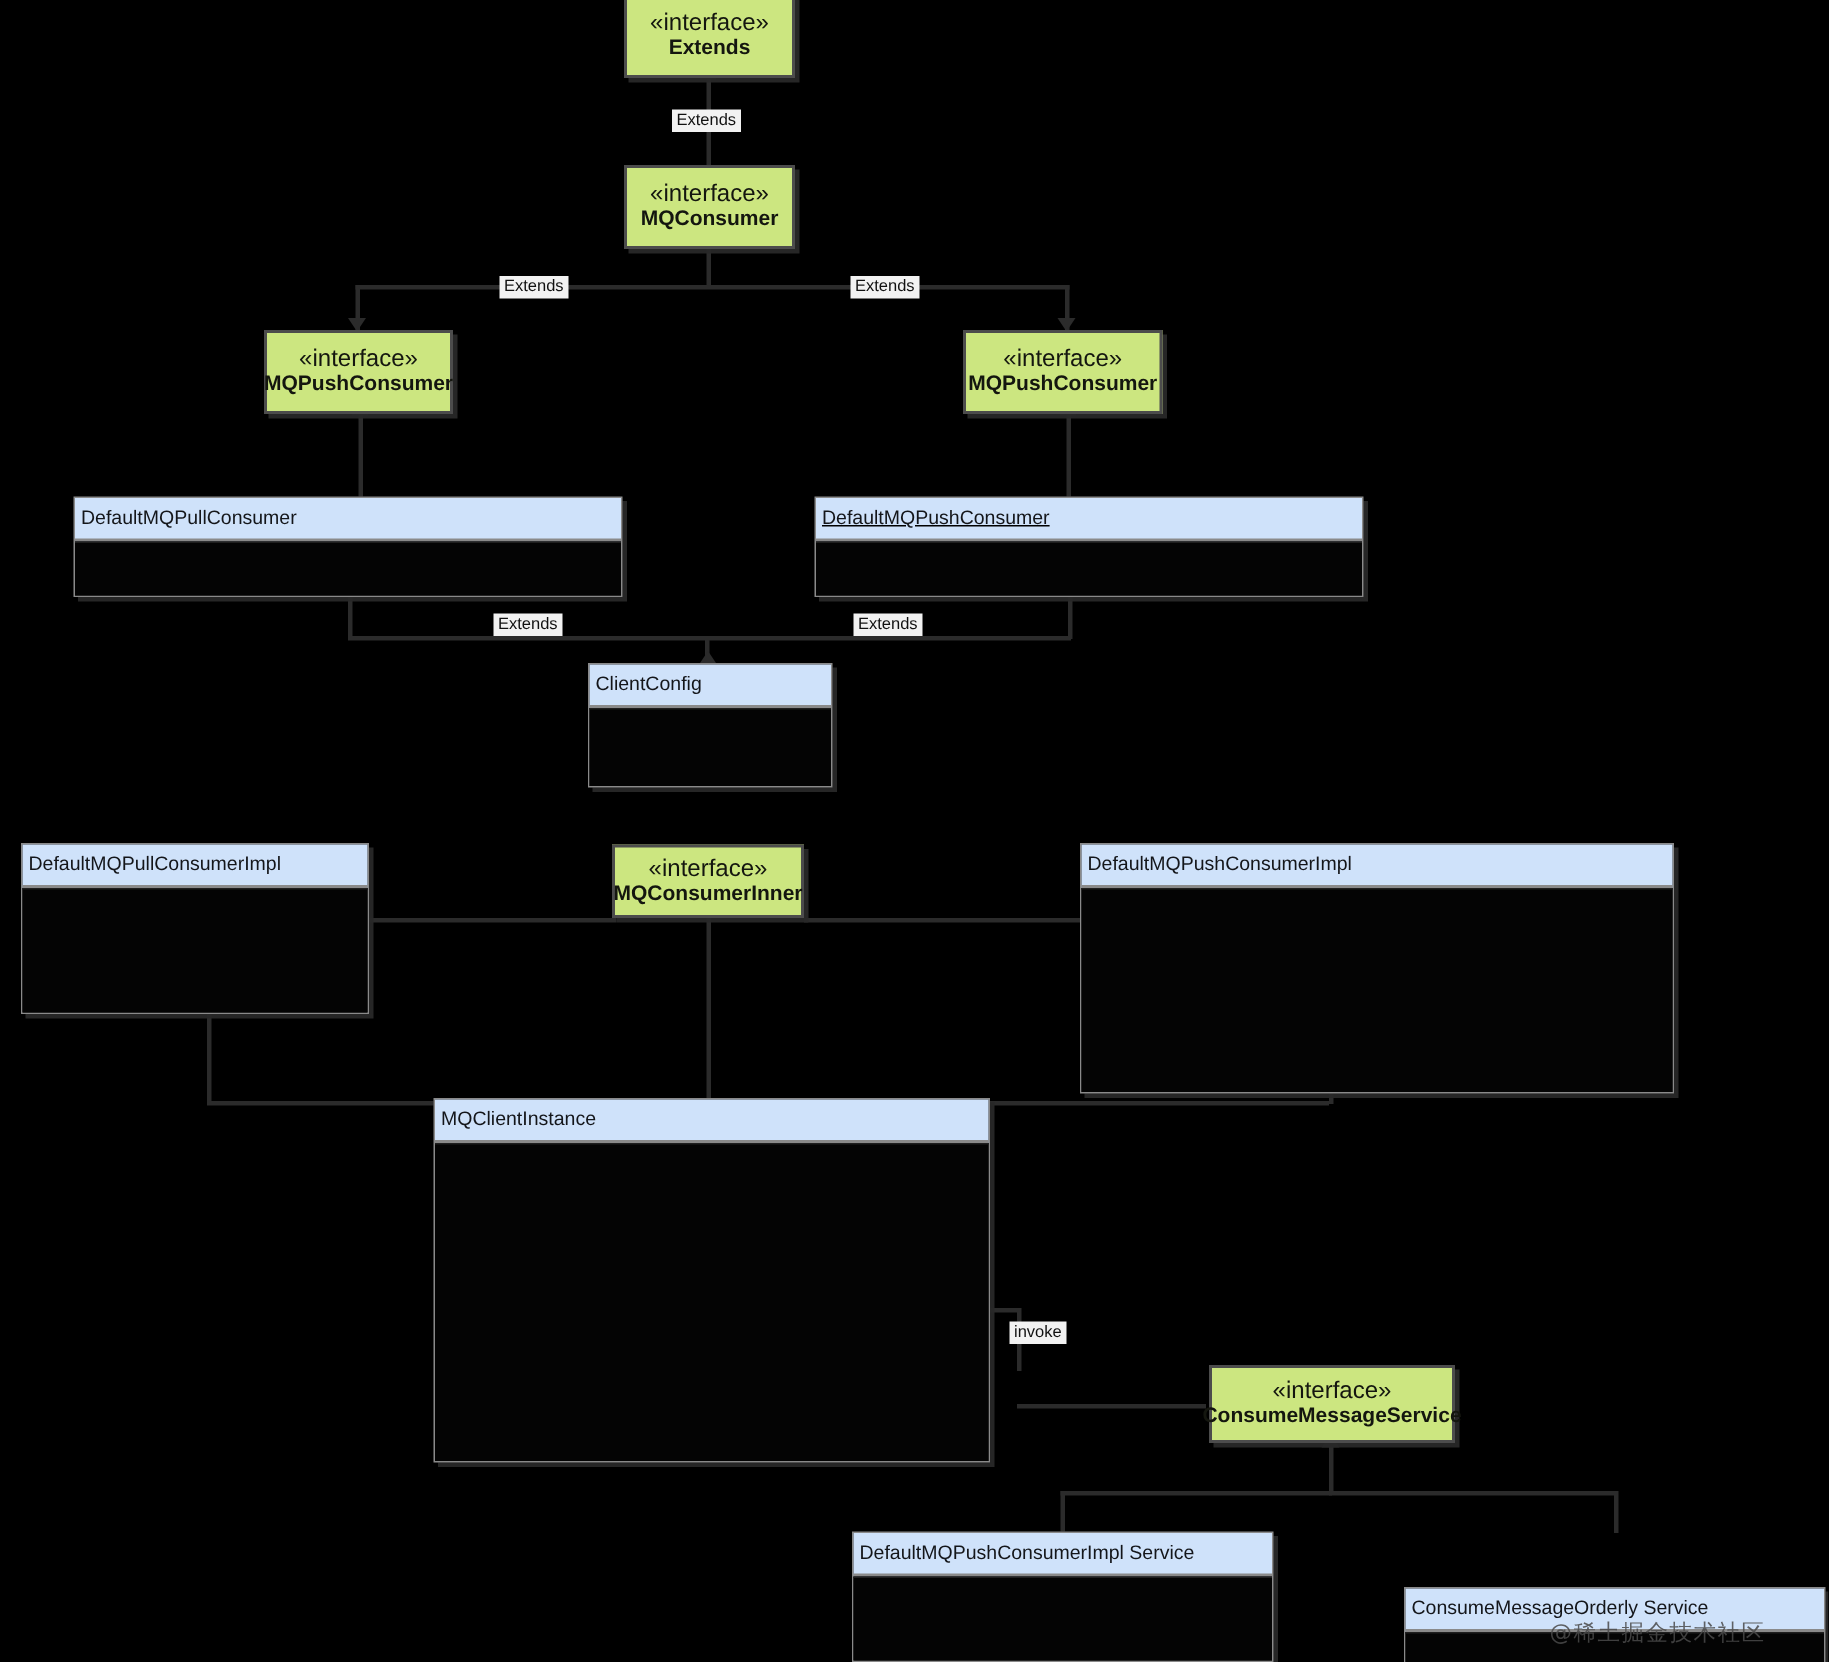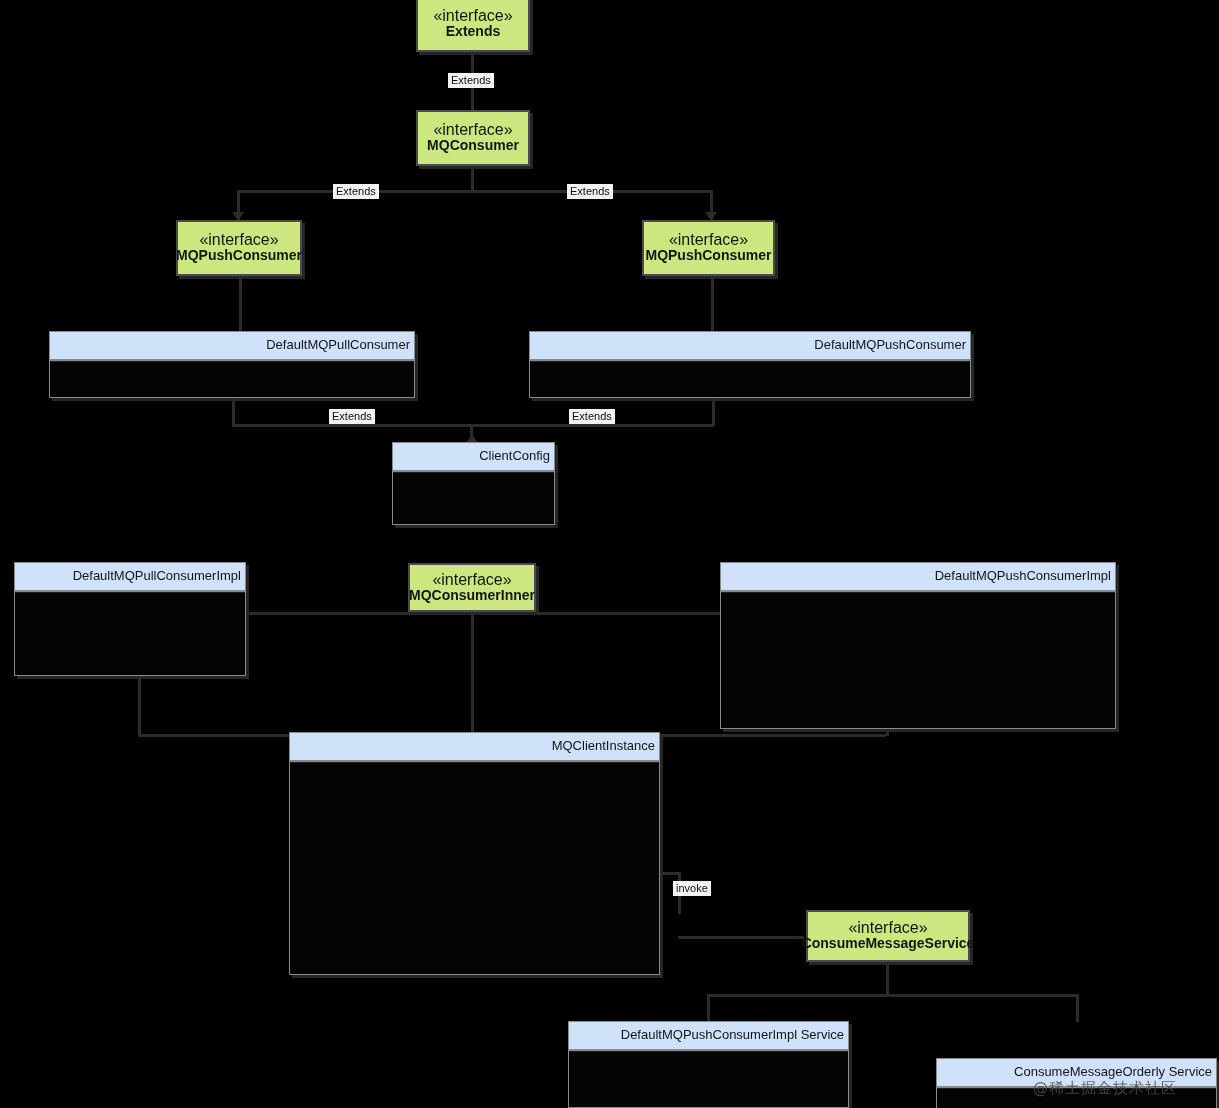--- a/index.html
+++ b/index.html
@@ -86,21 +86,21 @@
     box-shadow: 3px 3px 0 rgba(40,40,40,0.95);
     display: flex;
     flex-direction: column;
   }
   .node-class .cls-header {
     background: #cfe2fa;
     border-bottom: 2px solid #8a8a8a;
     color: #14161a;
     font-size: 13px;
     line-height: 16px;
-    text-align: right;
+    text-align: left;
     padding: 5px 4px 6px 4px;
     white-space: nowrap;
     overflow: hidden;
   }
   .node-class .cls-body {
     flex: 1 1 auto;
     background: #040404;
     border-top: 1px solid #1f1f1f;
   }
 
@@ -199,21 +199,21 @@
   <div class="node-interface" style="left:642px; top:220px; width:133px; height:56px;">
     <div class="stereo">«interface»</div>
     <div class="iname">MQPushConsumer</div>
   </div>
 
   <div class="node-class" style="left:49px; top:331px; width:366px; height:67px;">
     <div class="cls-header">DefaultMQPullConsumer</div>
     <div class="cls-body"></div>
   </div>
 
-  <div class="node-class" style="left:529px; top:331px; width:442px; height:67px;">
+  <div class="node-class" style="left:543px; top:331px; width:366px; height:67px;text-decoration:underline;">
     <div class="cls-header">DefaultMQPushConsumer</div>
     <div class="cls-body"></div>
   </div>
 
   <div class="node-class" style="left:392px; top:442px; width:163px; height:83px;">
     <div class="cls-header">ClientConfig</div>
     <div class="cls-body"></div>
   </div>
 
   <div class="node-class" style="left:14px; top:562px; width:232px; height:114px;">

